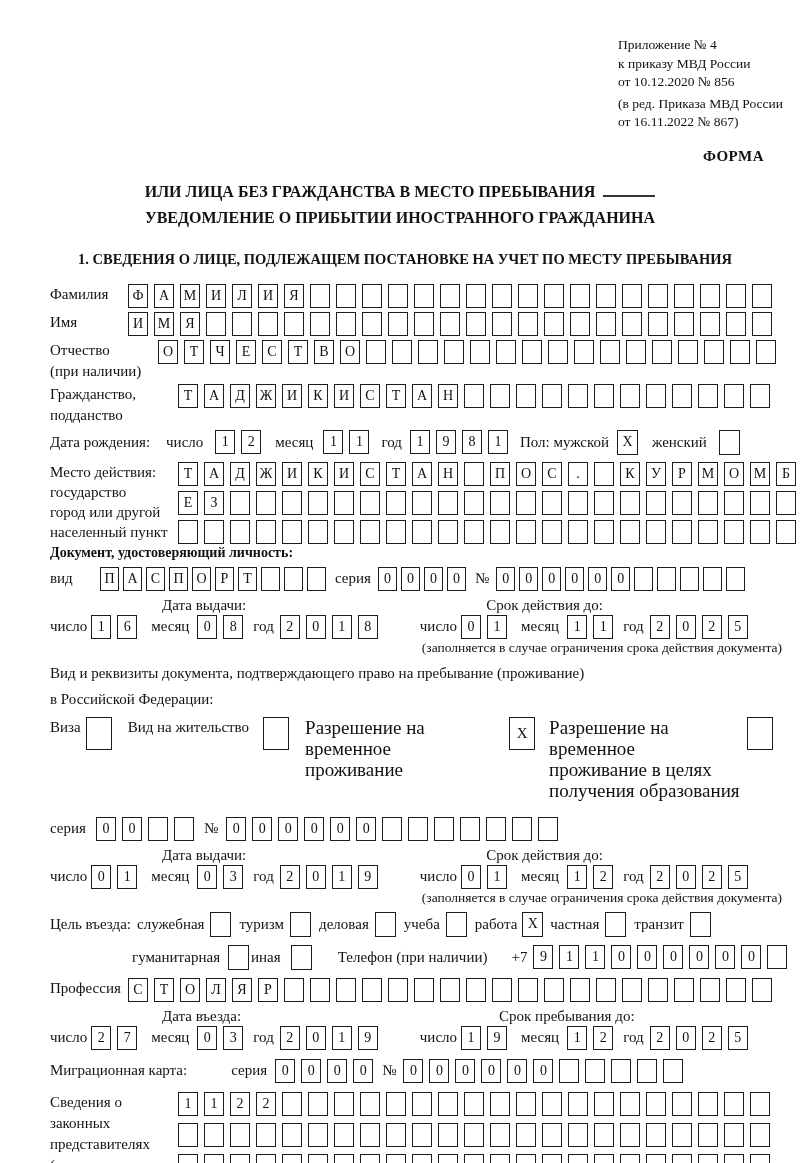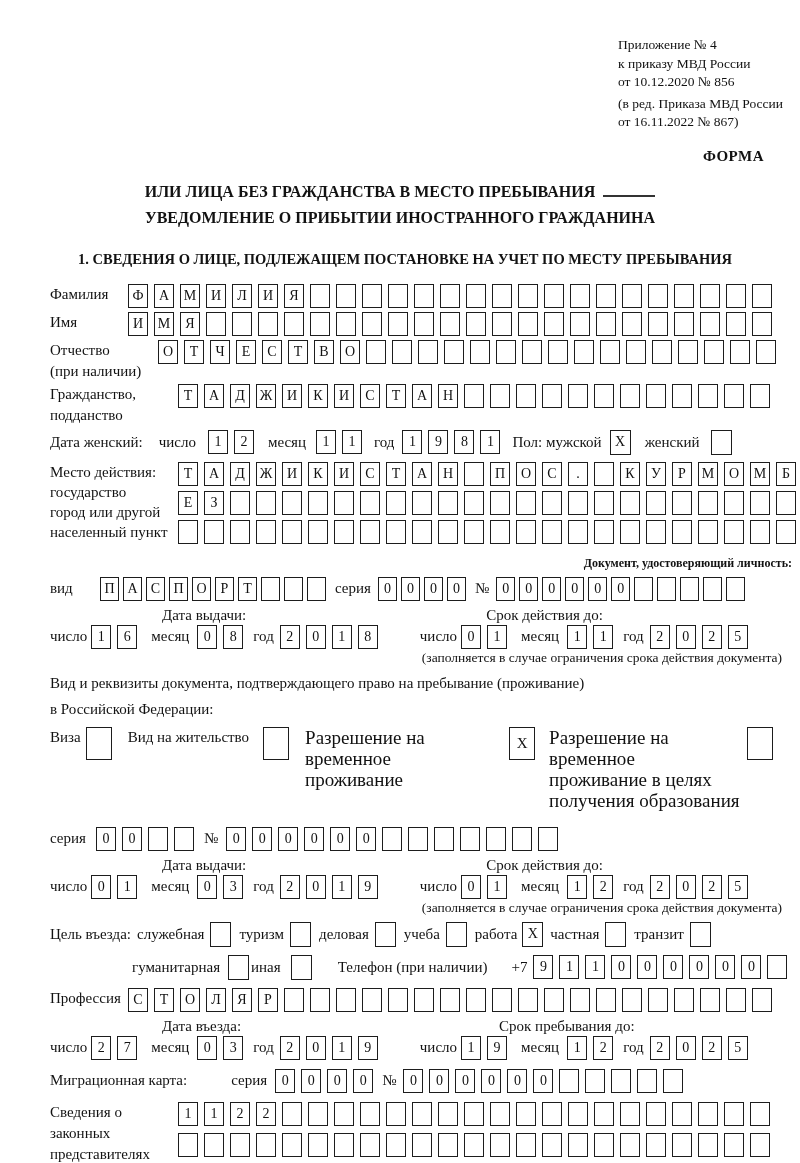--- a/index.html
+++ b/index.html
@@ -21,21 +21,21 @@
   .chk { box-sizing:border-box; width:21px; height:25px; border:1.6px solid #1d1d1d; display:inline-flex;
          align-items:center; justify-content:center; font-size:14px; flex:none; }
   .chk-lg { width:26px; height:33px; font-size:15px; }
 
   .frow { display:flex; align-items:flex-start; margin-bottom:4px; }
   .flabel { font-size:15px; line-height:21px; flex:none; }
   .inline { display:flex; align-items:center; font-size:15px; }
   .lbl { flex:none; }
   .stack { display:flex; flex-direction:column; row-gap:5px; }
   .gap7 { row-gap:7px; }
-  .center-bold { text-align:right; font-weight:bold; font-size:12px; margin:12px 0 6px 0; }
+  .center-bold { text-align:left; font-weight:bold; font-size:14px; margin:1px 0 6px 0; }
   .note-right { text-align:right; font-size:13.5px; padding-right:10px; margin:1px 0 6px 0; }
   .plain { font-size:15px; line-height:23px; }
   .hdr2 { display:flex; font-size:15px; margin-top:6px; margin-bottom:1px; }
   .opt-center { text-align:left; font-size:19px; line-height:21px; }
 </style>
 </head>
 <body>
 
 <div class="annex">
   <div>Приложение № 4</div>
@@ -177,21 +177,21 @@
         <span class="cell"></span>
         <span class="cell"></span>
         <span class="cell"></span>
         <span class="cell"></span>
         <span class="cell"></span>
         <span class="cell"></span>
       </div>
   </div>
 
   <div class="inline" style="margin:4px 0 7px 0">
-    <span class="lbl">Дата женский:</span>
+    <span class="lbl">Дата рождения:</span>
     <span class="lbl" style="margin:0 12px 0 16px">число</span>
     <div class="cellrow">
         <span class="cell">1</span>
         <span class="cell">2</span>
       </div>
     <span class="lbl" style="margin:0 10px 0 14px">месяц</span>
     <div class="cellrow">
         <span class="cell">1</span>
         <span class="cell">1</span>
       </div>

